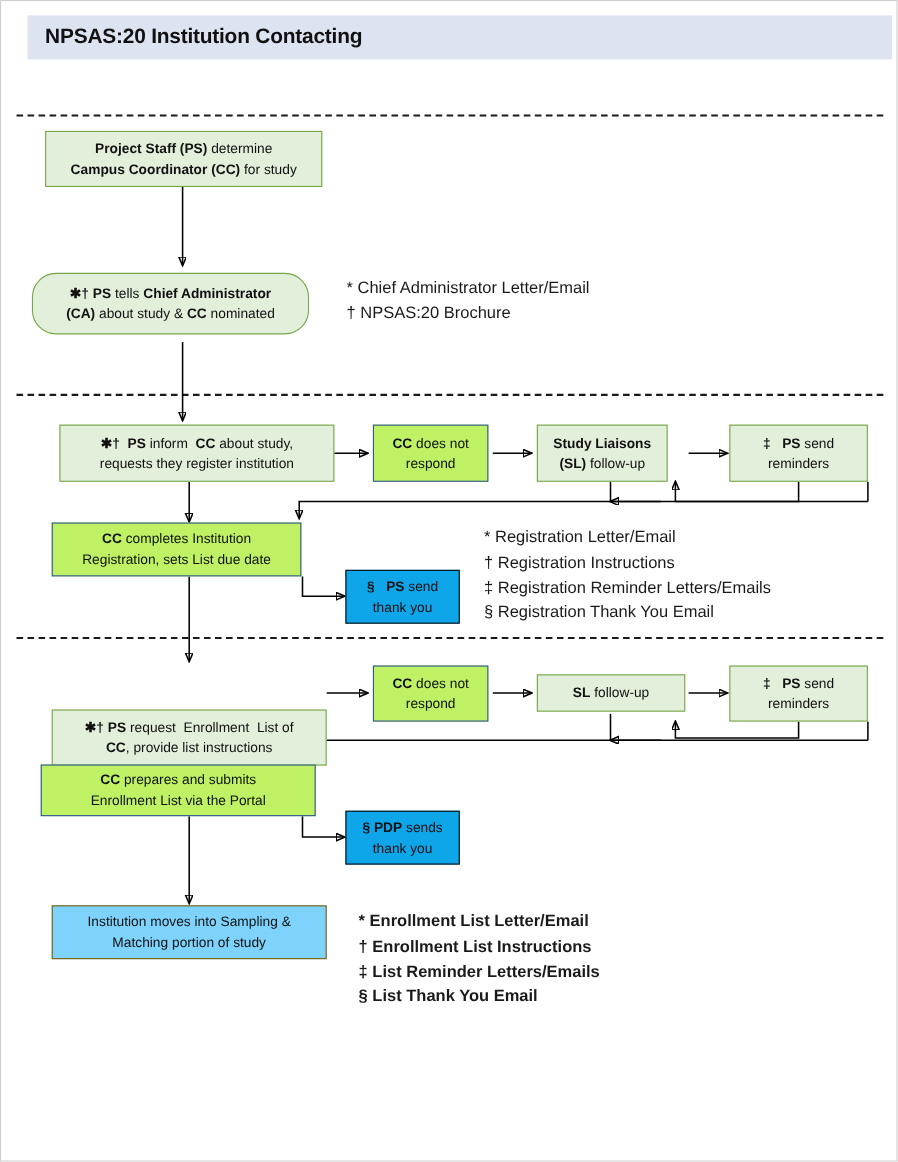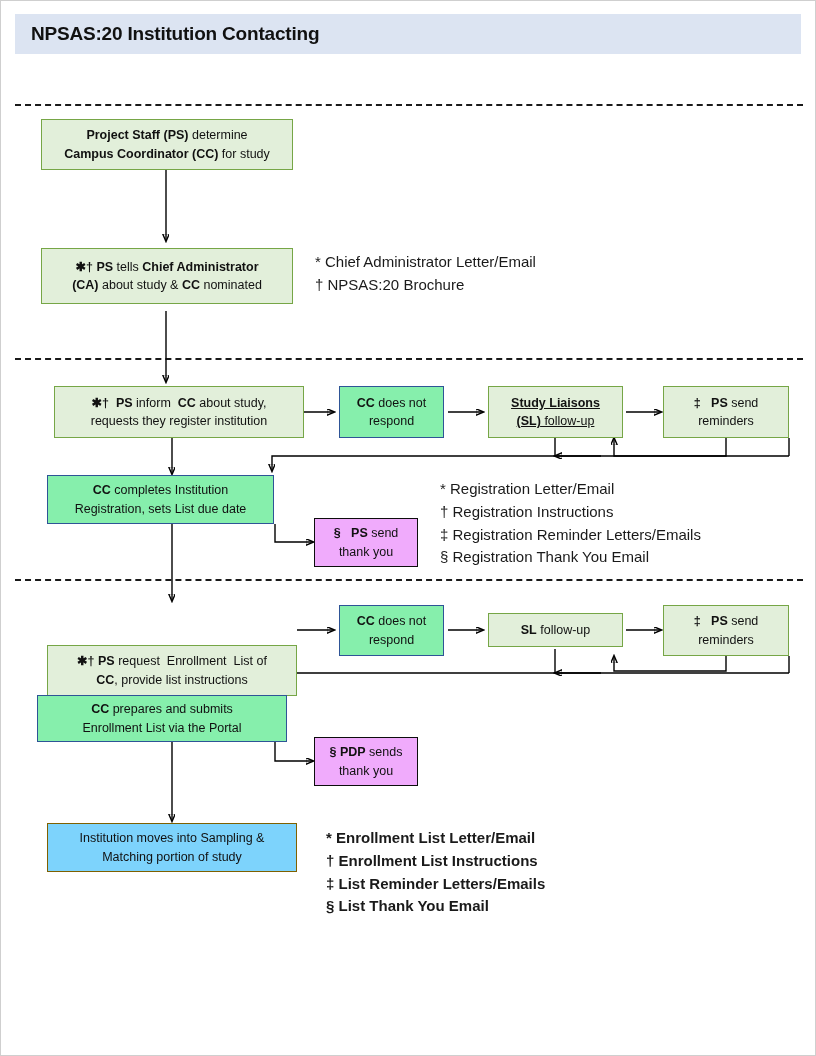--- a/index.html
+++ b/index.html
@@ -8,21 +8,21 @@
     background:#ffffff;
     font-family:"Liberation Sans", sans-serif;
     position:relative;
     overflow:hidden;
     border:1px solid #cfcfcf;
     box-sizing:border-box;
   }
   #page{position:absolute;inset:0;}
 
   .title-band{
-    position:absolute;left:14px;top:13px;width:786px;height:40px;
+    position:absolute;left:24px;top:13px;width:786px;height:40px;
     background:#dce4f2;
     display:flex;align-items:center;
   }
   .title-band .t{
     font-size:19px;font-weight:bold;color:#111;
     padding-left:16px;letter-spacing:-.2px;
   }
 
   .divider{
     position:absolute;left:14px;width:788px;height:0;
@@ -32,22 +32,22 @@
   .node{
     position:absolute;box-sizing:border-box;
     display:flex;align-items:center;
     text-align:center;color:#111;
     font-size:12.5px;line-height:1.45;
     padding:2px 6px;
   }
   .node .lines{width:100%;}
   .node b{font-weight:bold;}
   .green{background:#e2efda;border:1.6px solid #76a646;}
-  .blue{background:#86efac;border:1.6px solid #2e5496;}
-  .gray{background:#f0abfc;border:1.6px solid #0d0d0d;}
+  .blue{background:#bef264;border:1.6px solid #2e5496;}
+  .gray{background:#0ea5e9;border:1.6px solid #0d0d0d;}
   .yellow{background:#7dd3fc;border:1.6px solid #7f6000;}
 
   .sym{font-weight:bold;}
 
   .note{
     position:absolute;font-size:15px;line-height:1.52;color:#1a1a1a;
     white-space:pre-line;
   }
 
   svg.wires{position:absolute;left:0;top:0;width:816px;height:1056px;pointer-events:none;}
@@ -113,21 +113,21 @@
     <line x1="171" y1="741" x2="171" y2="820" marker-end="url(#ah)"></line>
   </svg>
 
   <div class="node green" style="left:40px;top:118px;width:252px;height:51px;">
     <div class="lines">
       <div><b>Project Staff (PS)</b> determine</div>
       <div><b>Campus Coordinator (CC)</b> for study</div>
     </div>
   </div>
 
-  <div class="node green" style="left:40px;top:247px;width:252px;height:56px;">
+  <div class="node green" style="left:28px;top:247px;width:252px;height:56px;border-radius:22px;">
     <div class="lines">
       <div><span class="sym">✱†</span> <b>PS</b> tells <b>Chief Administrator</b></div>
       <div><b>(CA)</b> about study &amp; <b>CC</b> nominated</div>
     </div>
   </div>
 
   <div class="note" style="left:314px;top:250px;">* Chief Administrator Letter/Email
 † NPSAS:20 Brochure</div>
 
   <div class="node green" style="left:53px;top:385px;width:250px;height:52px;">
@@ -137,21 +137,21 @@
     </div>
   </div>
 
   <div class="node blue" style="left:338px;top:385px;width:105px;height:52px;">
     <div class="lines">
       <div><b>CC</b> does not</div>
       <div>respond</div>
     </div>
   </div>
 
-  <div class="node green" style="left:487px;top:385px;width:135px;height:52px;text-decoration:underline;">
+  <div class="node green" style="left:487px;top:385px;width:119px;height:52px;">
     <div class="lines">
       <div><b>Study Liaisons</b></div>
       <div><b>(SL)</b> follow-up</div>
     </div>
   </div>
 
   <div class="node green" style="left:662px;top:385px;width:126px;height:52px;">
     <div class="lines">
       <div><span class="sym">‡</span>&nbsp;&nbsp; <b>PS</b> send</div>
       <div>reminders</div>

